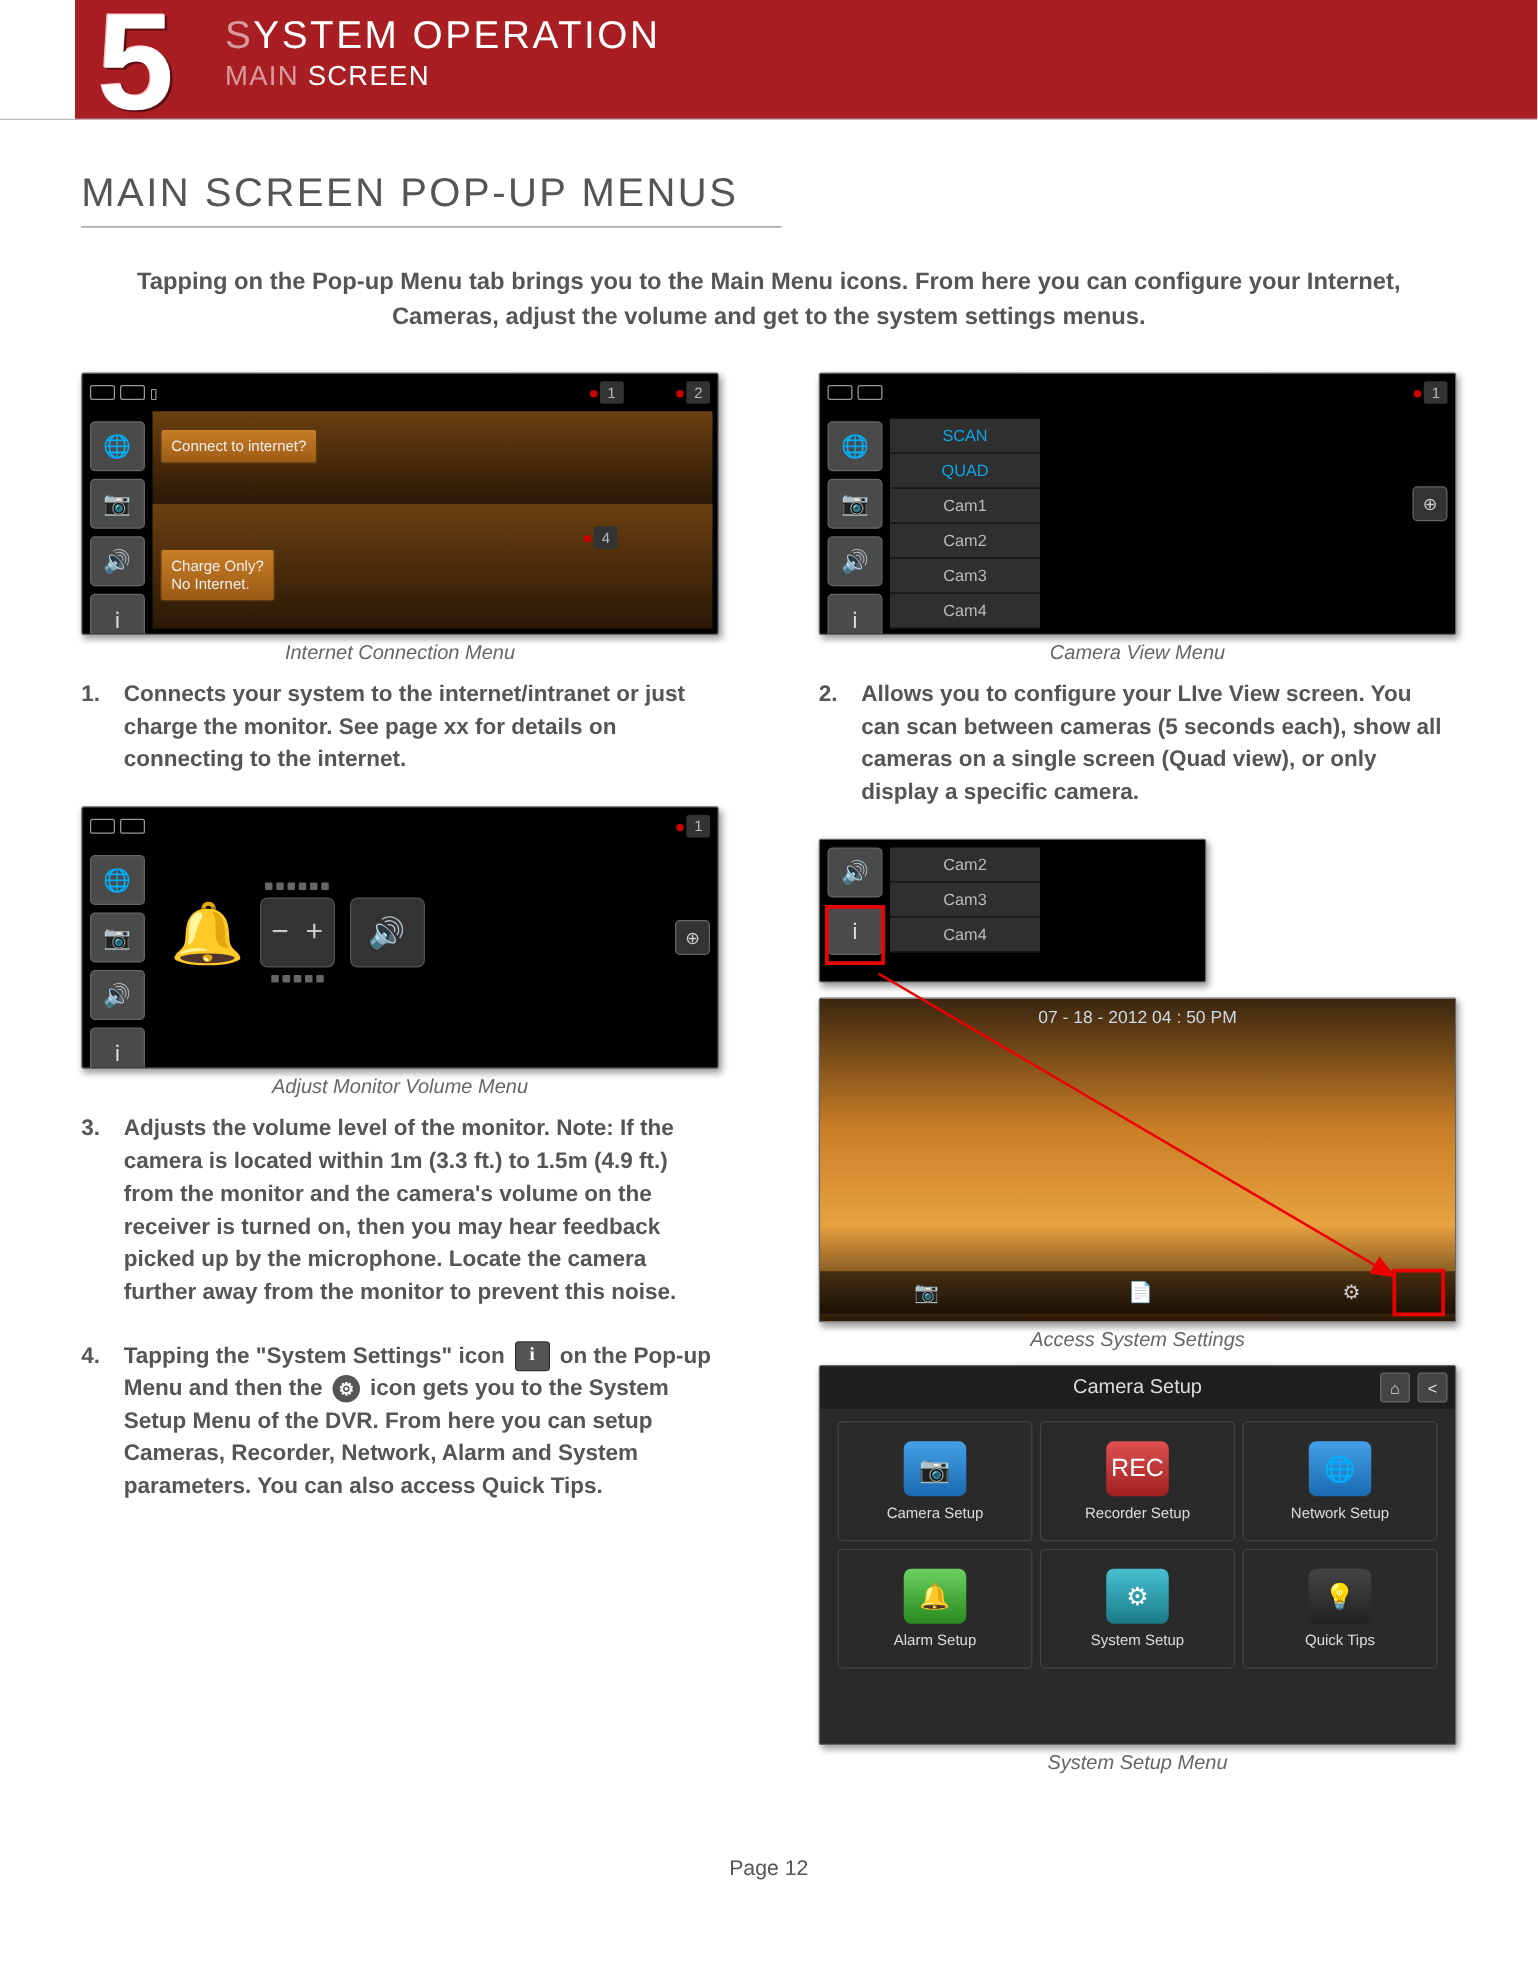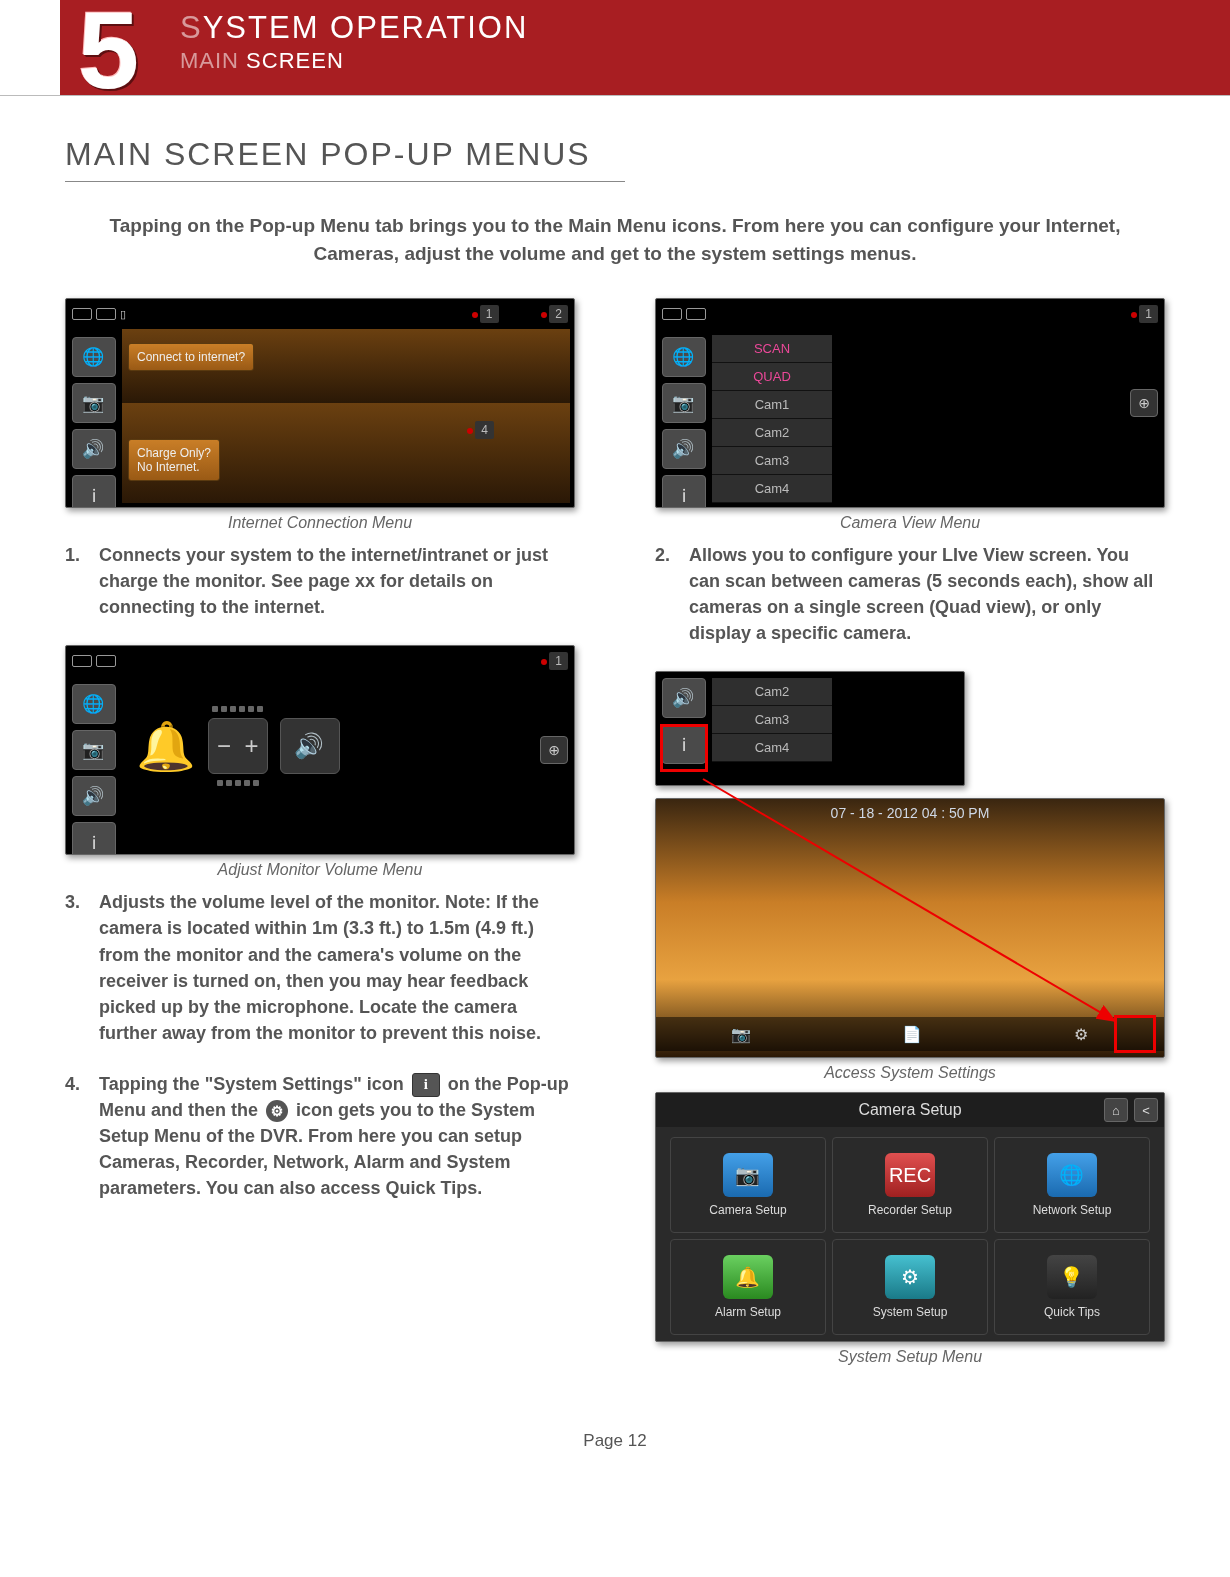--- a/index.html
+++ b/index.html
@@ -93,21 +93,21 @@
     box-shadow: 2px 3px 6px rgba(0,0,0,0.4);
     position: relative;
     overflow: hidden;
     margin-bottom: 6px;
   }
   .shot-a { height: 210px; }
   .shot-b { height: 210px; }
   .shot-vol { height: 210px; }
   .shot-strip { height: 115px; }
   .shot-access { height: 260px; background: linear-gradient(#3a2610,#c97e27 40%,#e8a240 70%,#2a1806); }
-  .shot-setup { height: 250px; background:#2a2a2a; }
+  .shot-setup { height: 304px; background:#2a2a2a; }
 
   .caption {
     font-style: italic;
     font-size: 16px;
     color: #666;
     text-align: center;
     margin-bottom: 10px;
   }
 
   .num-item {
@@ -209,21 +209,21 @@
     flex-direction: column;
   }
   .menu-list .mi {
     background:#2f2f2f;
     color:#bbb;
     border-bottom:1px solid #111;
     padding:6px 10px;
     font-size:13px;
     text-align:center;
   }
-  .menu-list .mi.hl { color:#ec4899; }
+  .menu-list .mi.hl { color:#0ea5e9; }
   
   .quad { position:absolute; background:linear-gradient(#6b4010,#2a1806); }
   .q1{ left:56px; top:30px; right:50%; bottom:50%; }
   .q2{ left:50%; top:30px; right:4px; bottom:50%; }
   .q3{ left:56px; top:50%; right:50%; bottom:4px; }
   .q4{ left:50%; top:50%; right:4px; bottom:4px; }
   .zoom-plus {
     position:absolute; right:6px; top:50%; width:28px; height:28px;
     background:#333; color:#ccc; border:1px solid #666; border-radius:4px;
     display:flex; align-items:center; justify-content:center; font-size:14px;

